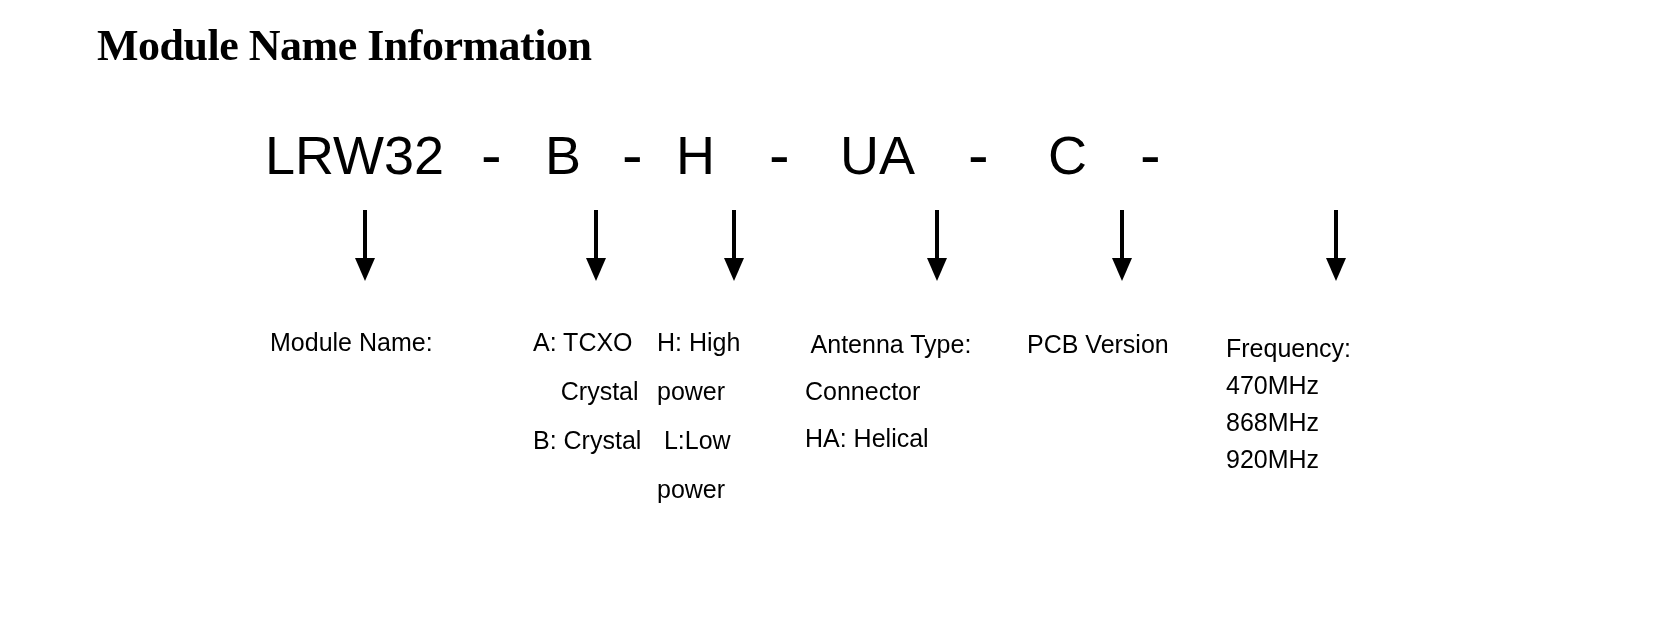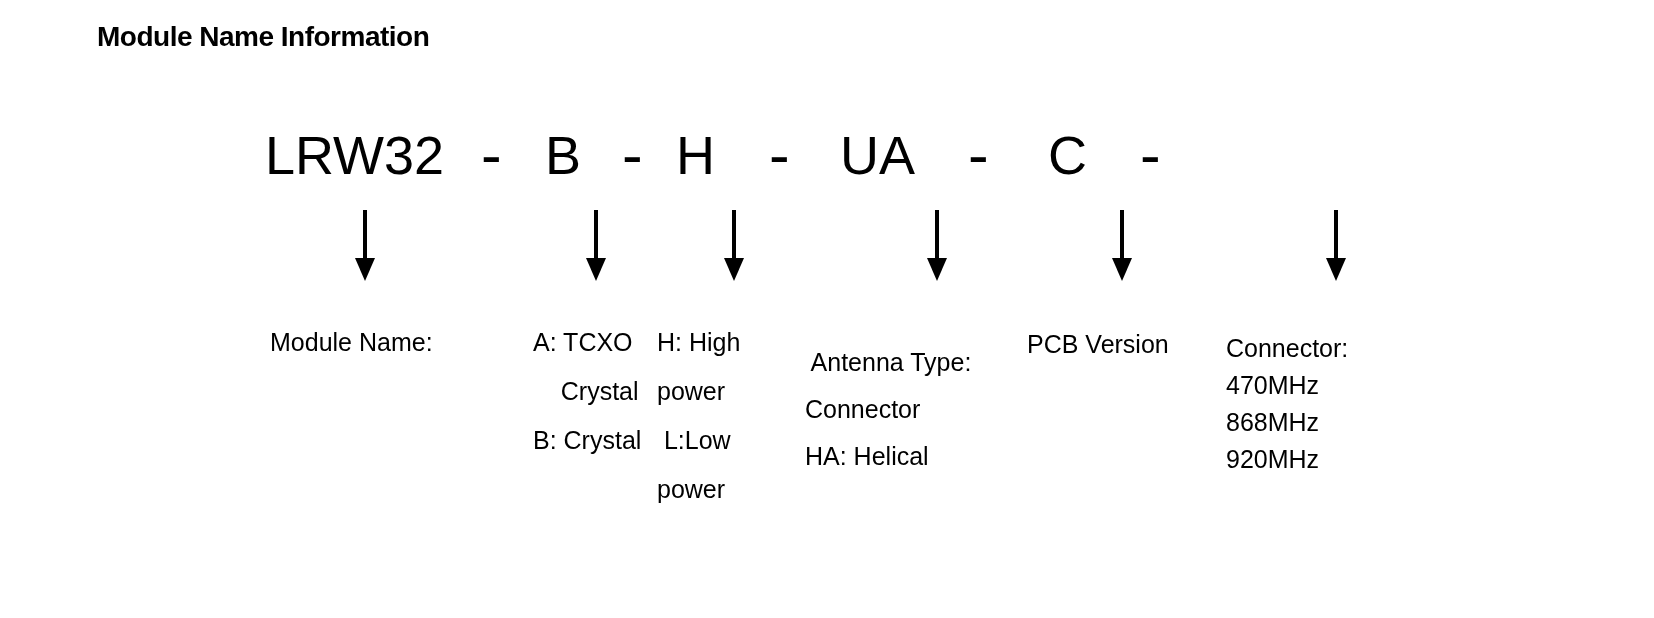--- a/index.html
+++ b/index.html
@@ -16,25 +16,26 @@
     color: #000000;
     font-family: "Liberation Sans", "DejaVu Sans", sans-serif;
     overflow: hidden;
   }
 
   
   .page-title {
     position: absolute;
     left: 97px;
     top: 20px;
-    font-size: 28px;
+    font-size: 44px;
     font-weight: bold;
     letter-spacing: -0.5px;
     line-height: 1.2;
     white-space: nowrap;
+    font-family: Liberation Serif, serif;
   }
 
   
   .partnumber-row {
     position: absolute;
     left: 0;
     top: 116px;
     width: 1654px;
     height: 78px;
   }
@@ -71,21 +72,21 @@
     font-size: 25px;
     line-height: 1.0;
     white-space: nowrap;
   }
   .desc-line {
     white-space: pre;
   }
 
   
   .gap-wide .desc-line   { margin-bottom: 24px; }
-  .gap-mid  .desc-line   { margin-bottom: 22px; margin-top: 18px; }
+  .gap-mid  .desc-line   { margin-bottom: 22px; }
   .gap-tight .desc-line  { margin-bottom: 12px; }
   .desc-col .desc-line:last-child { margin-bottom: 0; }
 </style>
 </head>
 <body>
 
 <div class="page">
 
   <div class="page-title">Module Name Information</div>
 
@@ -158,20 +159,20 @@
       </div>
       <div class="desc-col gap-mid" style="left: 805px; top: 332px;">
         <div class="desc-line"> Antenna Type:</div>
         <div class="desc-line">Connector</div>
         <div class="desc-line">HA: Helical</div>
       </div>
       <div class="desc-col gap-wide" style="left: 1027px; top: 332px;">
         <div class="desc-line">PCB Version</div>
       </div>
       <div class="desc-col gap-tight" style="left: 1226px; top: 336px;">
-        <div class="desc-line">Connector:</div>
+        <div class="desc-line">Frequency:</div>
         <div class="desc-line">470MHz</div>
         <div class="desc-line">868MHz</div>
         <div class="desc-line">920MHz</div>
       </div>
     </div>
 
 </div>
 
 </body></html>

